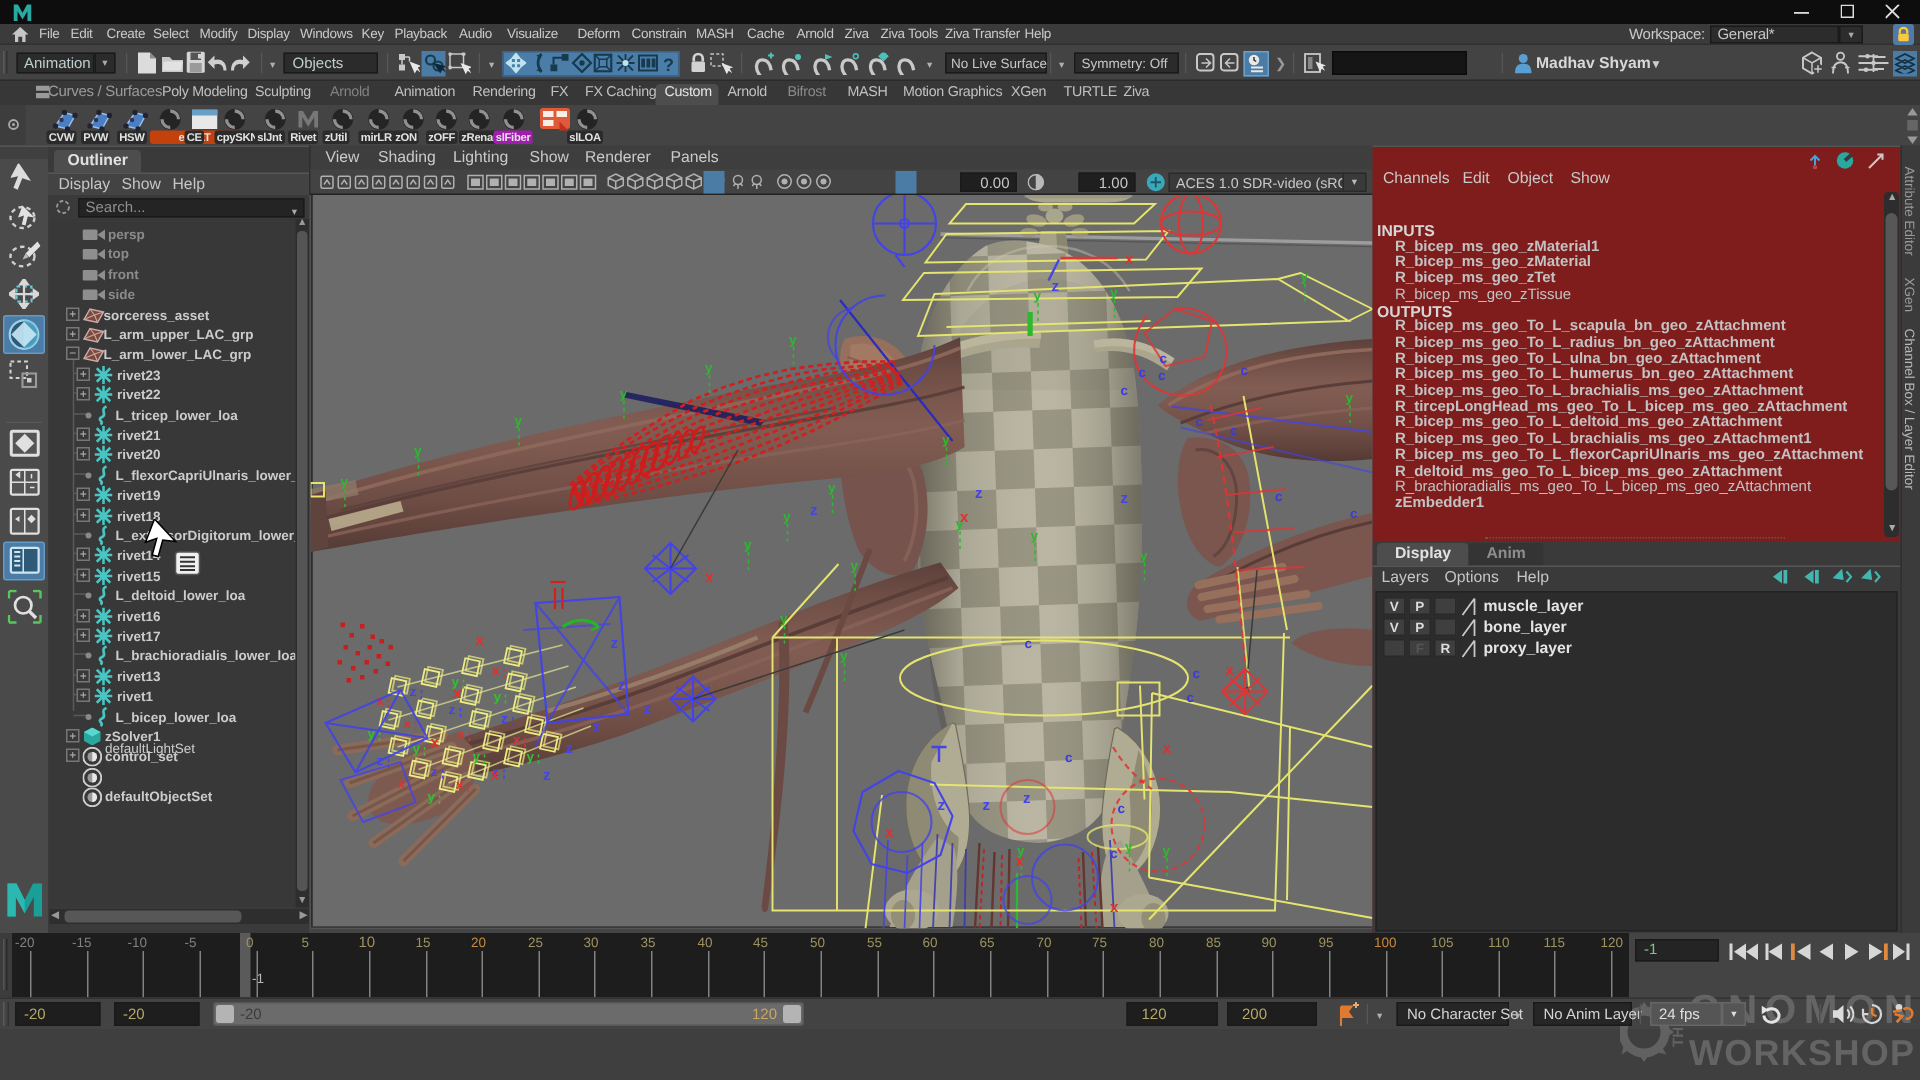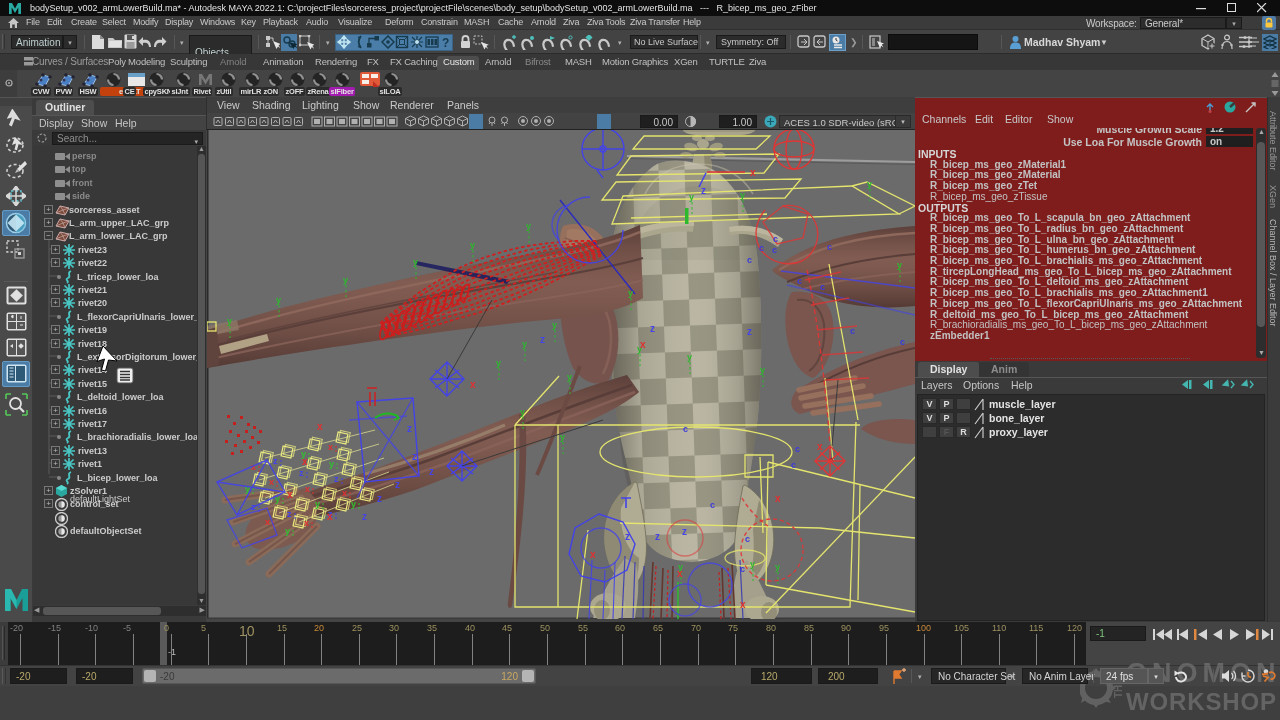--- a/index.html
+++ b/index.html
@@ -10,21 +10,20 @@
 .arr{position:absolute;color:#b0b0b0;font-size:7px;}
 #rangerow>*{z-index:8;}
 .ico{position:absolute;}
 </style></head>
 <body>
 <div id="app">
 <div class="abs" style="top:0;left:0;width:1280px;height:16px;background:#0d0d0d;color:#e4e4e4;font-size:9px">
  <svg class="abs" style="left:9px;top:2px" width="12" height="12">
         <path d="M0 12 L0 1 L3 1 L6 6.5 L9 1 L12 1 L12 12 L9.3 12 L9.3 5.5 L6 11 L2.7 5.5 L2.7 12 Z" fill="#2aa9a2"></path>
       </svg>
- <span class="abs" style="left:30px;top:3px;white-space:nowrap">bodySetup_v002_armLowerBuild.ma* - Autodesk MAYA 2022.1: C:\projectFiles\sorceress_project\projectFile\scenes\body_setup\bodySetup_v002_armLowerBuild.ma &nbsp;&nbsp;---&nbsp;&nbsp; R_bicep_ms_geo_zFiber</span>
  <svg class="abs" style="left:1196px;top:8px" width="11" height="2">
         <rect width="10" height="1.2" fill="#ddd"></rect>
       </svg>
  <svg class="abs" style="left:1227px;top:3px" width="10" height="10">
         <rect x="0.5" y="0.5" width="8" height="8" fill="none" stroke="#ddd"></rect>
       </svg>
  <svg class="abs" style="left:1257px;top:3px" width="10" height="10">
         <path d="M0 0 L9 9 M9 0 L0 9" stroke="#ddd" stroke-width="1.2"></path>
       </svg>
 </div>
@@ -80,21 +79,21 @@
         <rect x="2.5" y="8" width="8" height="6" fill="#9a9a9a"></rect>
       </svg>
       <svg class="ico" style="left:138px;top:6px" width="14" height="12">
         <path d="M13 11 C13 4 8 3 5 4 L5 1 L0.5 5.5 L5 10 L5 7 C8 6 11 7 11 11 Z" fill="#cfcfcf"></path>
       </svg>
       <svg class="ico" style="left:153px;top:6px" width="14" height="12">
         <path d="M1 11 C1 4 6 3 9 4 L9 1 L13.5 5.5 L9 10 L9 7 C6 6 3 7 3 11 Z" fill="#cfcfcf"></path>
       </svg>
       <div class="sep" style="left:174px;top:5px;height:14px"></div>
       <span class="arr" style="left:180px;top:9px">▾</span>
-      <div class="fld" style="left:189px;top:5px;width:63px;height:14px;background:#2b2b2b;padding:11px 5px;font-size:10px;color:#bfcfcf">Objects</div>
+      <div class="fld" style="left:189px;top:5px;width:63px;height:14px;background:#2b2b2b;padding:1px 5px;font-size:10px;color:#bfcfcf">Objects</div>
       <div class="sep" style="left:258px;top:5px;height:14px"></div>
       <svg class="ico" style="left:265px;top:5px" width="15" height="15">
         <rect x="1" y="1" width="4" height="4" fill="#c8c8c8"></rect>
         <rect x="1" y="8" width="4" height="4" fill="#c8c8c8"></rect>
         <path d="M3 5 v3 M3 3 h5 M8 3 v3" stroke="#c8c8c8" fill="none"></path>
         <path d="M8 6 l3.5 8 l1.5-2.5 l2.5 2 l-2-3.5 l2.5-1 z" fill="#e8e8e8"></path>
       </svg>
       <div class="abs" style="left:281px;top:4px;width:16px;height:17px;background:#4a7ca6"></div>
       <svg class="ico" style="left:282px;top:5px" width="15" height="15">
         <circle cx="5" cy="5" r="3" fill="none" stroke="#173a4d" stroke-width="1.4"></circle>
@@ -728,30 +727,22 @@
       <svg class="abs" style="right:8px;top:3px" width="54" height="12">
         <path d="M5 10 V3 M2 6 L5 3 L8 6" stroke="#4aa0d8" stroke-width="1.3" fill="none"></path>
         <circle cx="5" cy="10.5" r="1.5" fill="#c04040"></circle>
         <circle cx="25" cy="6" r="5.5" fill="#2aa8a0"></circle>
         <path d="M25 6 L29.5 2" stroke="#3a3a3a" stroke-width="2.5"></path>
         <path d="M41 11 L50 2 M46.5 2 H50 V5.5" stroke="#c8c8c8" stroke-width="1.4" fill="none"></path>
       </svg>
       <div class="abs" style="left:0;top:15px;width:352px;height:15px;color:#c8c8c8;font-size:10.5px">
         <span class="abs" style="left:7px">Channels</span>
         <span class="abs" style="left:60px">Edit</span>
-        <span class="abs" style="left:90px">Editor</span>
+        <span class="abs" style="left:90px">Object</span>
         <span class="abs" style="left:132px">Show</span>
-      </div>
-      <div class="abs" style="left:0;top:30px;width:352px;height:24px;overflow:hidden">
-        <span class="abs" style="left:0;top:-5px;width:287px;text-align:right;color:#c4c4c4;font-size:10.5px;font-weight:bold">Muscle Growth Scale</span>
-        <div class="abs" style="left:291px;top:-5px;width:47px;height:11px;background:#1f1f1f"></div>
-        <span class="abs" style="left:295px;top:-5px;color:#c8c8c8;font-size:10px;font-weight:bold">1.2</span>
-        <span class="abs" style="left:0;top:8px;width:287px;text-align:right;color:#c4c4c4;font-size:10.5px;font-weight:bold">Use Loa For Muscle Growth</span>
-        <div class="abs" style="left:291px;top:8px;width:47px;height:11px;background:#1f1f1f"></div>
-        <span class="abs" style="left:295px;top:8px;color:#c8c8c8;font-size:10px;font-weight:bold">on</span>
       </div>
       <span class="abs" style="left:3px;top:50px;color:#d6d6d6;font-size:10.5px;font-weight:bold;white-space:nowrap">INPUTS</span>
       <span class="abs" style="left:15px;top:60.7px;color:#c2c2c2;font-size:10px;font-weight:bold;white-space:nowrap">R_bicep_ms_geo_zMaterial1</span>
       <span class="abs" style="left:15px;top:71.4px;color:#c2c2c2;font-size:10px;font-weight:bold;white-space:nowrap">R_bicep_ms_geo_zMaterial</span>
       <span class="abs" style="left:15px;top:82.10000000000001px;color:#c2c2c2;font-size:10px;font-weight:bold;white-space:nowrap">R_bicep_ms_geo_zTet</span>
       <span class="abs" style="left:15px;top:92.80000000000001px;color:#c2c2c2;font-size:10px;font-weight:normal;white-space:nowrap">R_bicep_ms_geo_zTissue</span>
       <span class="abs" style="left:3px;top:103.50000000000001px;color:#d6d6d6;font-size:10.5px;font-weight:bold;white-space:nowrap">OUTPUTS</span>
       <span class="abs" style="left:15px;top:114.20000000000002px;color:#c2c2c2;font-size:10px;font-weight:bold;white-space:nowrap">R_bicep_ms_geo_To_L_scapula_bn_geo_zAttachment</span>
       <span class="abs" style="left:15px;top:124.90000000000002px;color:#c2c2c2;font-size:10px;font-weight:bold;white-space:nowrap">R_bicep_ms_geo_To_L_radius_bn_geo_zAttachment</span>
       <span class="abs" style="left:15px;top:135.60000000000002px;color:#c2c2c2;font-size:10px;font-weight:bold;white-space:nowrap">R_bicep_ms_geo_To_L_ulna_bn_geo_zAttachment</span>
@@ -850,21 +841,21 @@
         <span class="abs" style="left:40px;top:1px;color:#808080;font-size:9px">-15</span>
         <div class="abs" style="left:87.3px;top:12px;width:1px;height:31px;background:#828282"></div>
         <span class="abs" style="left:77px;top:1px;color:#808080;font-size:9px">-10</span>
         <div class="abs" style="left:124.9px;top:12px;width:1px;height:31px;background:#828282"></div>
         <span class="abs" style="left:115px;top:1px;color:#808080;font-size:9px">-5</span>
         <div class="abs" style="left:162.6px;top:12px;width:1px;height:31px;background:#828282"></div>
         <span class="abs" style="left:156px;top:1px;color:#9d9260;font-size:9px">0</span>
         <div class="abs" style="left:200.2px;top:12px;width:1px;height:31px;background:#828282"></div>
         <span class="abs" style="left:193px;top:1px;color:#9d9260;font-size:9px">5</span>
         <div class="abs" style="left:237.9px;top:12px;width:1px;height:31px;background:#828282"></div>
-        <span class="abs" style="left:231px;top:1px;color:#9d9260;font-size:14px">10</span>
+        <span class="abs" style="left:231px;top:1px;color:#9d9260;font-size:10px">10</span>
         <div class="abs" style="left:275.5px;top:12px;width:1px;height:31px;background:#828282"></div>
         <span class="abs" style="left:269px;top:1px;color:#9d9260;font-size:9px">15</span>
         <div class="abs" style="left:313.2px;top:12px;width:1px;height:31px;background:#828282"></div>
         <span class="abs" style="left:306px;top:1px;color:#c8883a;font-size:9px">20</span>
         <div class="abs" style="left:350.8px;top:12px;width:1px;height:31px;background:#828282"></div>
         <span class="abs" style="left:344px;top:1px;color:#9d9260;font-size:9px">25</span>
         <div class="abs" style="left:388.4px;top:12px;width:1px;height:31px;background:#828282"></div>
         <span class="abs" style="left:381px;top:1px;color:#9d9260;font-size:9px">30</span>
         <div class="abs" style="left:426.1px;top:12px;width:1px;height:31px;background:#828282"></div>
         <span class="abs" style="left:419px;top:1px;color:#9d9260;font-size:9px">35</span>

